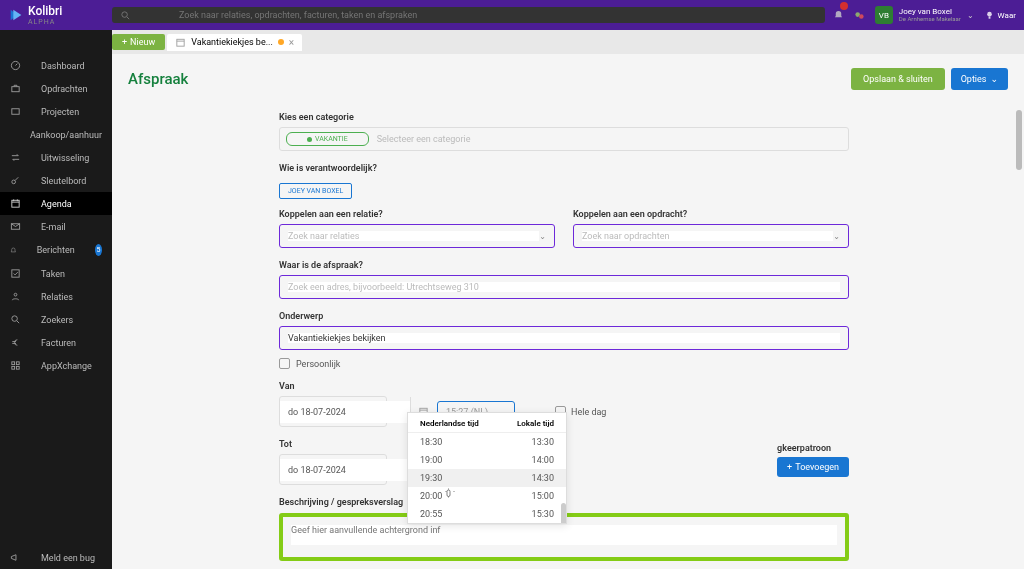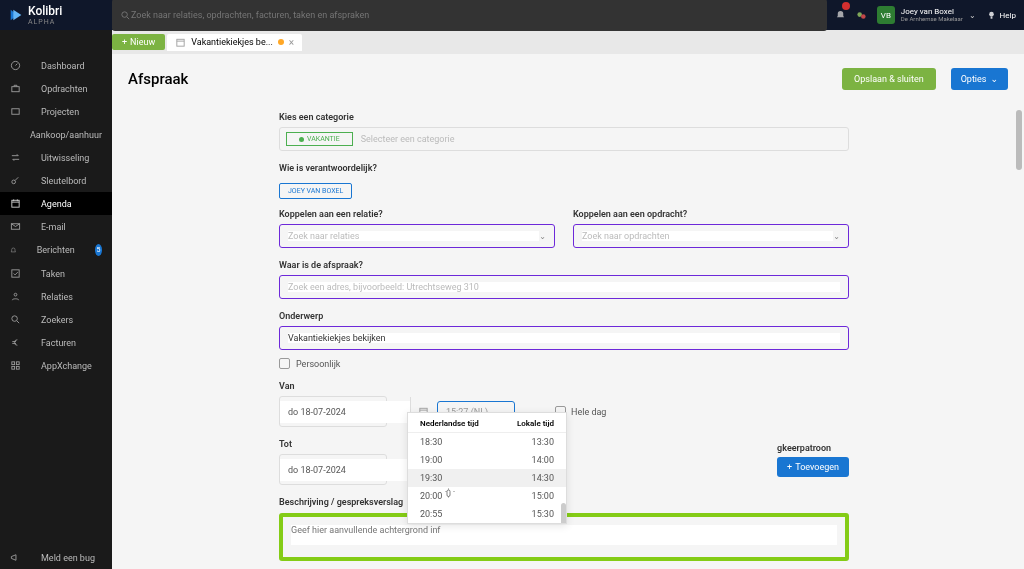--- a/index.html
+++ b/index.html
@@ -1,24 +1,24 @@
 <!DOCTYPE html>
 <html><head>
 <meta charset="utf-8">
 <style>
 * { box-sizing: border-box; margin: 0; padding: 0; font-family: -apple-system, BlinkMacSystemFont, "Segoe UI", Roboto, sans-serif; }
 body { background: #f5f5f5; width: 1024px; height: 569px; overflow: hidden; position: relative; }
 
 
-.header { height: 30px; background: #0f172a; display: flex; align-items: center; padding: 0 8px; }
+.header { height: 30px; background: #4c1d95; display: flex; align-items: center; padding: 0 8px; }
 .logo-area { width: 104px; display: flex; align-items: center; gap: 4px; }
 .logo-icon { width: 16px; height: 16px; }
 .logo-text { color: #fff; font-size: 12px; font-weight: 500; }
 .logo-sub { color: #888; font-size: 7px; letter-spacing: 1px; }
-.search-bar { flex: 1; background: #333; border-radius: 3px; display: flex; align-items: center; padding: 2px 8px; height: 32px; margin: 0 8px 0 0; }
+.search-bar { flex: 1; background: #333; border-radius: 3px; display: flex; align-items: center; padding: 2px 8px; height: 16px; margin: 0 8px 0 0; gap: 48px; }
 .search-bar input { background: transparent; border: none; color: #aaa; font-size: 9px; flex: 1; outline: none; }
 .header-right { display: flex; align-items: center; gap: 10px; }
 .bell-wrap { position: relative; }
 .badge { position: absolute; top: -4px; right: -4px; background: #d32f2f; color: #fff; font-size: 6px; width: 8px; height: 8px; border-radius: 50%; display: flex; align-items: center; justify-content: center; }
 .user-box { display: flex; align-items: center; gap: 6px; color: #fff; font-size: 9px; }
 .user-avatar { width: 18px; height: 18px; background: #2e7d32; border-radius: 3px; color: #fff; font-size: 8px; display: flex; align-items: center; justify-content: center; }
 .user-detail { line-height: 1; }
 .user-name { font-size: 8px; }
 .user-sub { font-size: 6px; color: #999; }
 .help-link { color: #fff; font-size: 8px; display: flex; align-items: center; gap: 3px; }
@@ -34,29 +34,29 @@
 .sidebar { position: absolute; top: 30px; left: 0; bottom: 0; width: 112px; background: #1a1a1a; }
 .nav-item { display: flex; align-items: center; gap: 20px; padding: 6px 10px; color: #bbb; font-size: 9px; cursor: pointer; }
 .nav-item.active { background: #000; color: #fff; }
 .nav-item .count { margin-left: auto; background: #1976d2; color: #fff; font-size: 7px; width: 12px; height: 12px; border-radius: 50%; display: flex; align-items: center; justify-content: center; }
 .nav-icon { width: 11px; height: 11px; opacity: 0.8; }
 .nav-bottom { position: absolute; bottom: 0; left: 0; right: 0; }
 
 
 .main { margin-left: 112px; height: calc(100% - 30px); margin-top: 0; overflow-y: auto; position: relative; }
 .page-header { display: flex; align-items: center; justify-content: space-between; padding: 14px 16px 10px; }
-.page-title { font-size: 15px; font-weight: 500; color: #000000; }
-.header-buttons { display: flex; gap: 15px; padding-left: 24px; }
+.page-title { font-size: 15px; font-weight: 500; color: #15803d; }
+.header-buttons { display: flex; gap: 6px; padding-left: 24px; }
 .btn-save { background: #7cb342; color: #fff; border: none; font-size: 9px; padding: 6px 12px; border-radius: 3px; }
 .btn-options { background: #1976d2; color: #fff; border: none; font-size: 9px; padding: 6px 10px; border-radius: 3px; display: flex; align-items: center; gap: 4px; }
 
 .form-container { max-width: 570px; margin: 0 auto 0 167px; padding-bottom: 40px; }
 .field-label { font-size: 9px; font-weight: 600; color: #333; margin-bottom: 5px; margin-top: 12px; }
 .category-row { border: 1px solid #ddd; border-radius: 3px; padding: 4px 6px; display: flex; align-items: center; gap: 8px; }
-.chip { border: 1px solid #4caf50; color: #4caf50; font-size: 7px; padding: 2px 12px; border-radius: 0; display: flex; align-items: center; gap: 3px; }
+.chip { border: 1px solid #4caf50; color: #4caf50; font-size: 7px; padding: 2px 20px; border-radius: 6px; display: flex; align-items: center; gap: 3px; }
 .chip-dot { width: 5px; height: 5px; background: #4caf50; border-radius: 50%; }
 .placeholder-text { color: #bbb; font-size: 9px; }
 .responsible-box { display: inline-block; }
 .chip-user { border: 1px solid #1976d2; color: #1976d2; font-size: 7px; padding: 3px 8px; border-radius: 2px; }
 .two-col { display: flex; gap: 18px; }
 .col { flex: 1; }
 .input-box { border: 1px solid #6d28d9; border-radius: 3px; padding: 6px 8px; font-size: 9px; width: 100%; display: flex; align-items: center; justify-content: space-between; }
 .input-box input { border: none; font-size: 9px; flex: 1; outline: none; color: #333; }
 .input-box input::placeholder { color: #bbb; }
 .chev { color: #888; font-size: 8px; }
@@ -125,21 +125,21 @@
         <div class="user-name">Joey van Boxel</div>
         <div class="user-sub">De Arnhemse Makelaar</div>
       </div>
       <span style="color:#ccc;font-size:8px;">⌄</span>
     </div>
     <div class="help-link">
       <svg class="nav-icon" viewBox="0 0 24 24" fill="#fff">
           <circle cx="12" cy="9" r="5"></circle>
           <rect x="10" y="14" width="4" height="5"></rect>
         </svg>
-      <span>Help</span>
+      <span>Waar</span>
     </div>
   </div>
 </div>
 
 <div class="sidebar">
   <div style="height:24px;"></div>
   <div class="nav-item">
       <svg class="nav-icon" viewBox="0 0 24 24" fill="none" stroke="currentColor" stroke-width="2">
         <circle cx="12" cy="12" r="9"></circle>
         <path d="M12 12 L16 8"></path>

